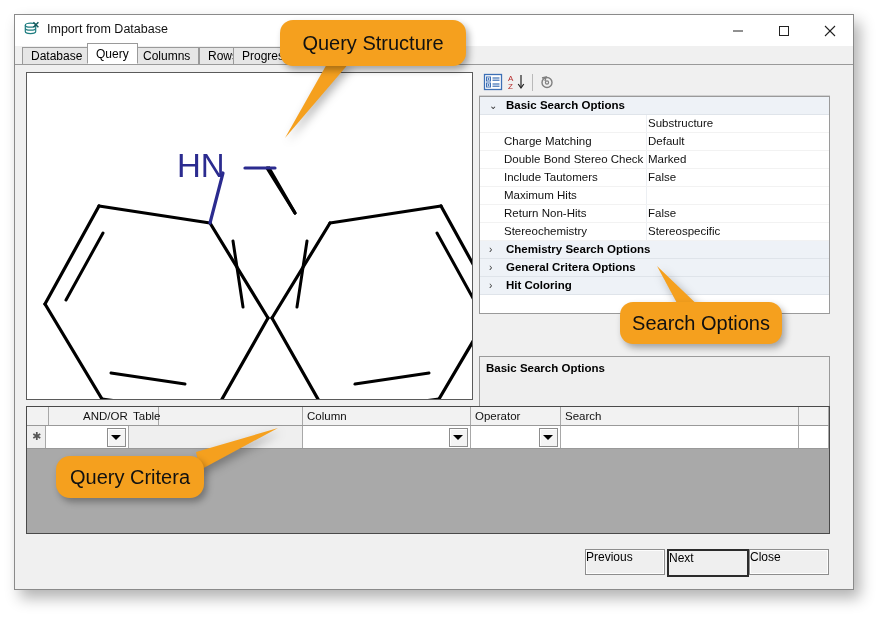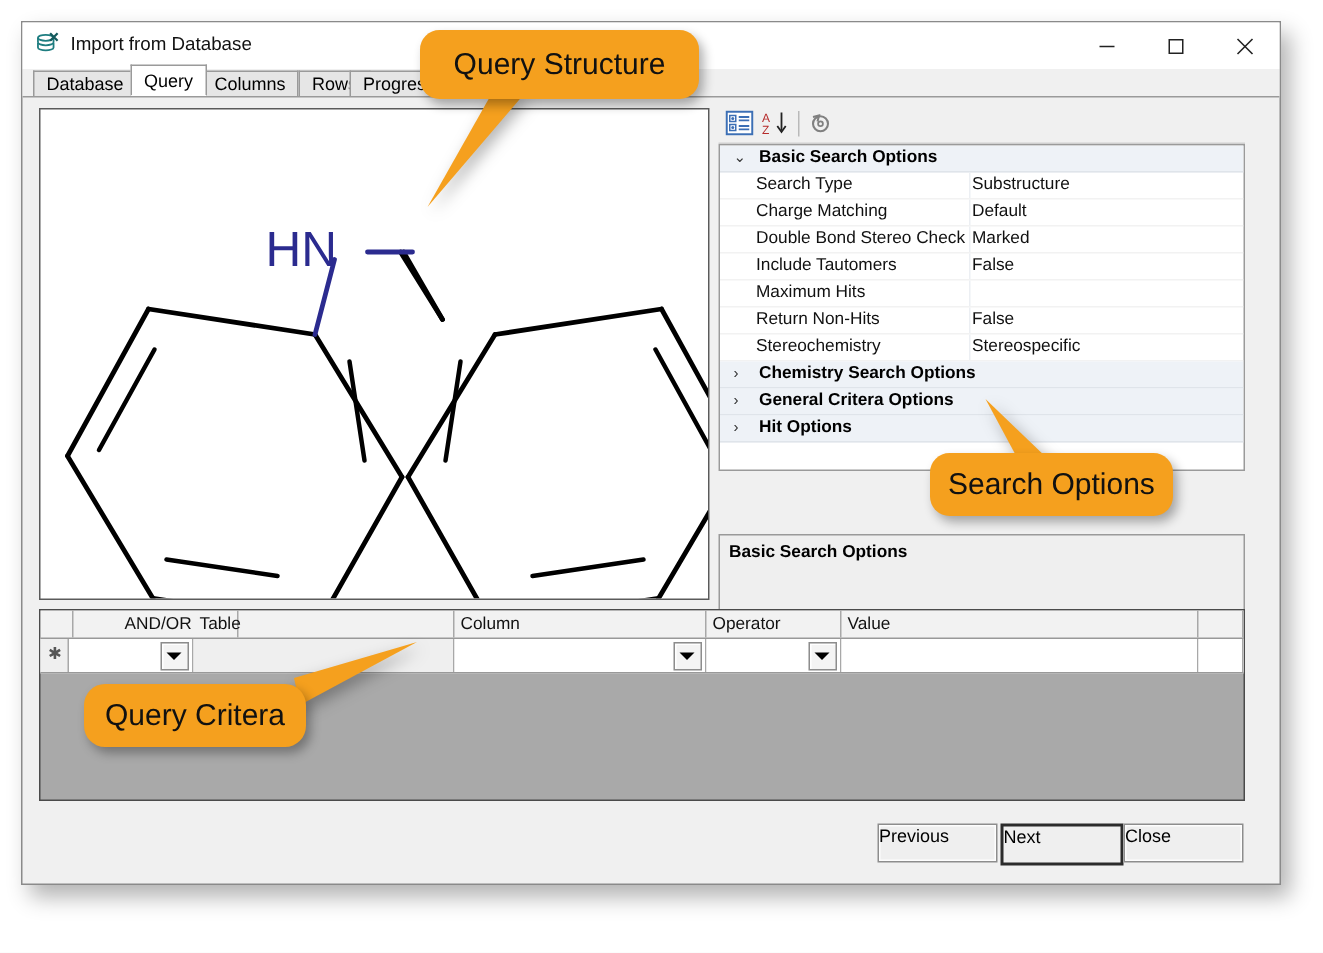--- a/index.html
+++ b/index.html
@@ -200,21 +200,20 @@
       </div>
     </div>
 
     <div id="pg-grid">
 
       <div class="cat-row">
         <span class="chev">⌄</span>
         <span>Basic Search Options</span>
       </div>
       <div class="prop-row">
-        <span class="prop-name">Search Type</span>
         <span class="prop-val">Substructure</span>
       </div>
       <div class="prop-row">
         <span class="prop-name">Charge Matching</span>
         <span class="prop-val">Default</span>
       </div>
       <div class="prop-row">
         <span class="prop-name">Double Bond Stereo Check</span>
         <span class="prop-val">Marked</span>
       </div>
@@ -238,37 +237,37 @@
       <div class="cat-row">
         <span class="chev">›</span>
         <span>Chemistry Search Options</span>
       </div>
       <div class="cat-row">
         <span class="chev">›</span>
         <span>General Critera Options</span>
       </div>
       <div class="cat-row">
         <span class="chev">›</span>
-        <span>Hit Options</span>
+        <span>Hit Coloring</span>
       </div>
     </div>
 
     <div id="pg-desc">
       <div id="pg-desc-title">Basic Search Options</div>
     </div>
   </div>
 
   <div id="crit">
     <div id="crit-head">
       <div class="ch" style="left:0px;width:22px;"></div>
       <div class="ch" style="left:22px;width:80px;margin-left:30px;">AND/OR</div>
       <div class="ch" style="left:102px;width:174px;">Table</div>
       <div class="ch" style="left:276px;width:168px;">Column</div>
       <div class="ch" style="left:444px;width:90px;">Operator</div>
-      <div class="ch" style="left:534px;width:238px;">Value</div>
+      <div class="ch" style="left:534px;width:238px;">Search</div>
       <div class="ch" style="left:772px;width:30px;"></div>
     </div>
 
     <div id="crit-row">
       <div id="rowmark">
         <span class="star">✱</span>
       </div>
       <div class="cc" style="left:22px;width:80px;">
         <span class="combo">
             <span class="arw"></span>

